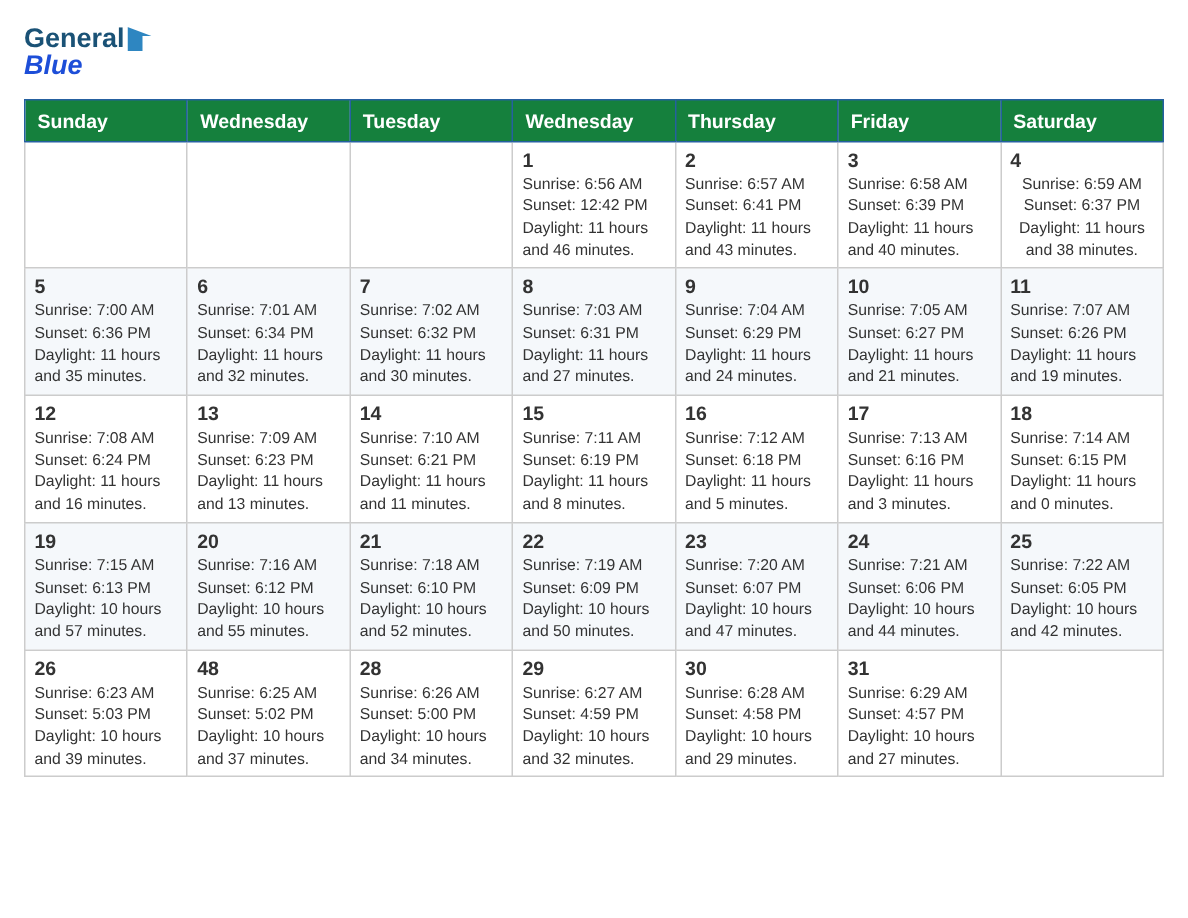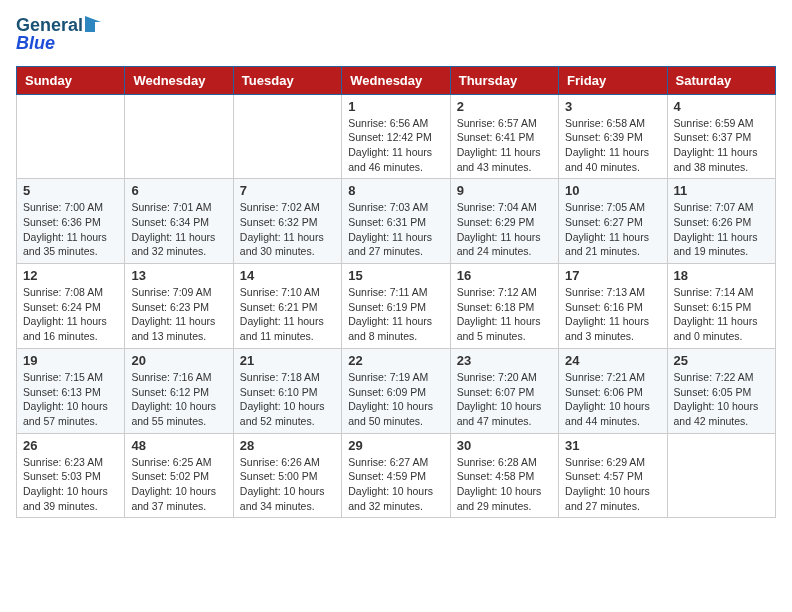--- a/index.html
+++ b/index.html
@@ -34,21 +34,21 @@
     .location-title {
       font-size: 16px;
       color: #2c3e50;
     }
     .calendar {
       width: 100%;
       border-collapse: collapse;
       border: 1px solid #ccc;
     }
     .calendar th {
-      background: #b91c1c;
+      background: #15803d;
       color: #fff;
       text-align: left;
       padding: 6px 8px;
       font-size: 13px;
       border: 1px solid #2560a0;
     }
     .calendar td {
       border: 1px solid #ccc;
       vertical-align: top;
       padding: 4px 6px;
@@ -82,21 +82,21 @@
       align-items: flex-start;
       margin-bottom: 8px;
     }
   </style>
 </head>
 <body>
 
 <div class="top-row">
   <div class="header-logo">
     <div>
-      <div style="display:flex;align-items:flex-start;">
+      <div style="display:flex;align-items:center;">
         <span class="logo-text">General</span>
         <svg width="16" height="16" viewBox="0 0 16 16" style="margin-left:2px;margin-top:0px;">
           <polygon points="0,0 16,6 10,6 10,16 0,16" fill="#2e86c1"></polygon>
         </svg>
       </div>
       <div style="display:flex;align-items:center;margin-top:-2px;">
         <span class="logo-text logo-blue">Blue</span>
       </div>
     </div>
   </div>
@@ -139,21 +139,21 @@
         </td>
         <td>
           <div class="day-number">3</div>
           <div class="day-info" style="white-space: pre-line;">Sunrise: 6:58 AM
 Sunset: 6:39 PM
 Daylight: 11 hours
 and 40 minutes.</div>
         </td>
         <td>
           <div class="day-number">4</div>
-          <div class="day-info" style="white-space: pre-line;">Sunrise: 6:59 AM
+          <div class="day-info" style="white-space: pre-line; text-align: center;">Sunrise: 6:59 AM
 Sunset: 6:37 PM
 Daylight: 11 hours
 and 38 minutes.</div>
         </td>
       </tr>
       <tr>
         <td>
           <div class="day-number">5</div>
           <div class="day-info" style="white-space: pre-line;">Sunrise: 7:00 AM
 Sunset: 6:36 PM

